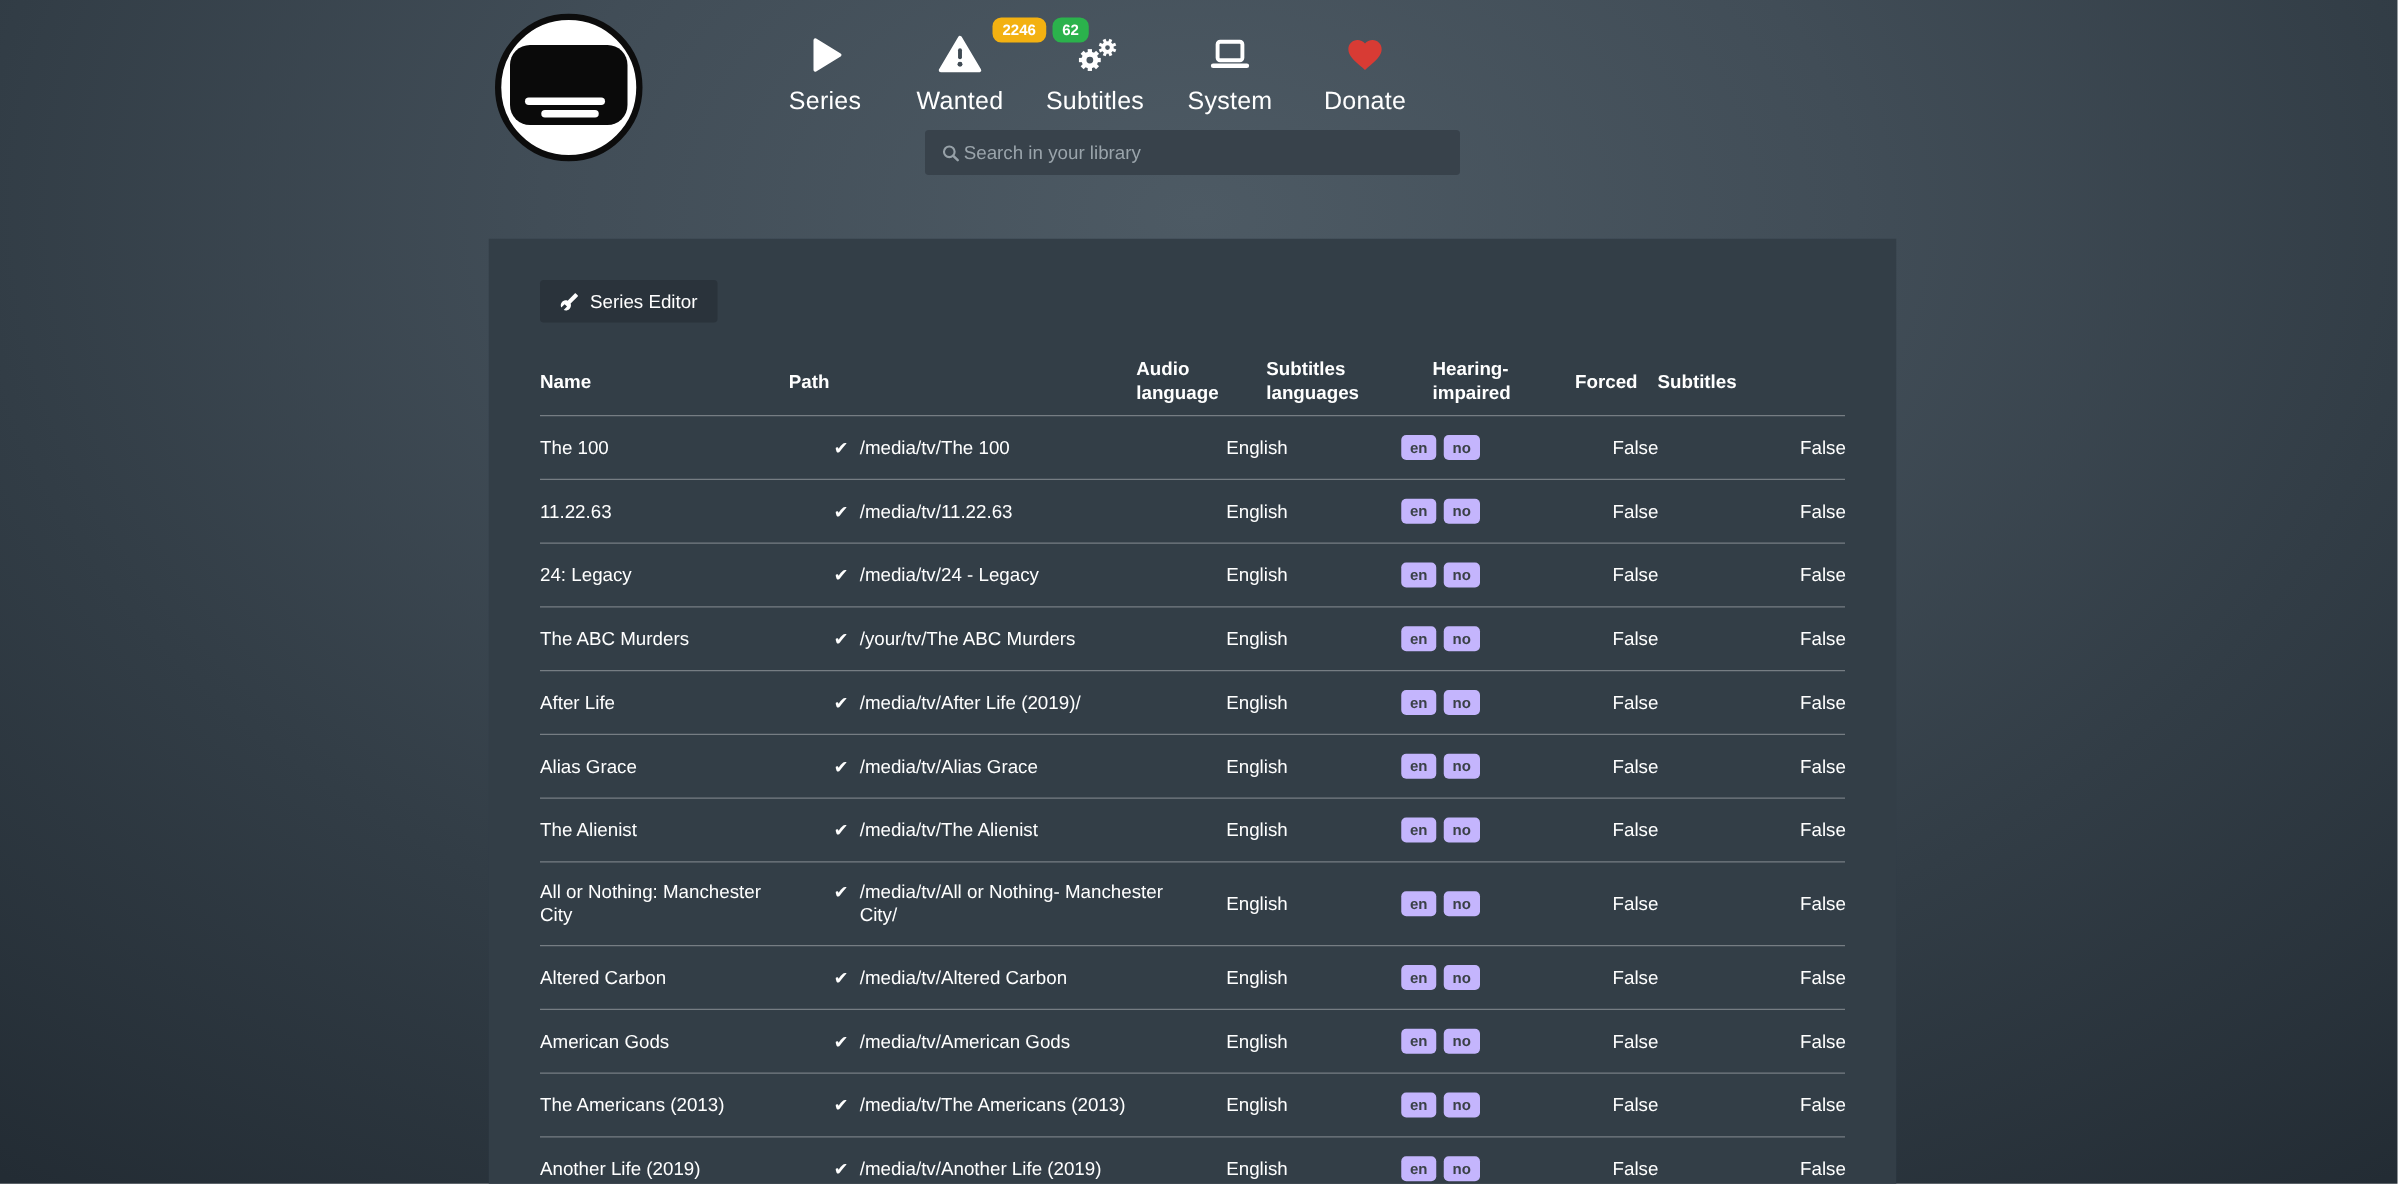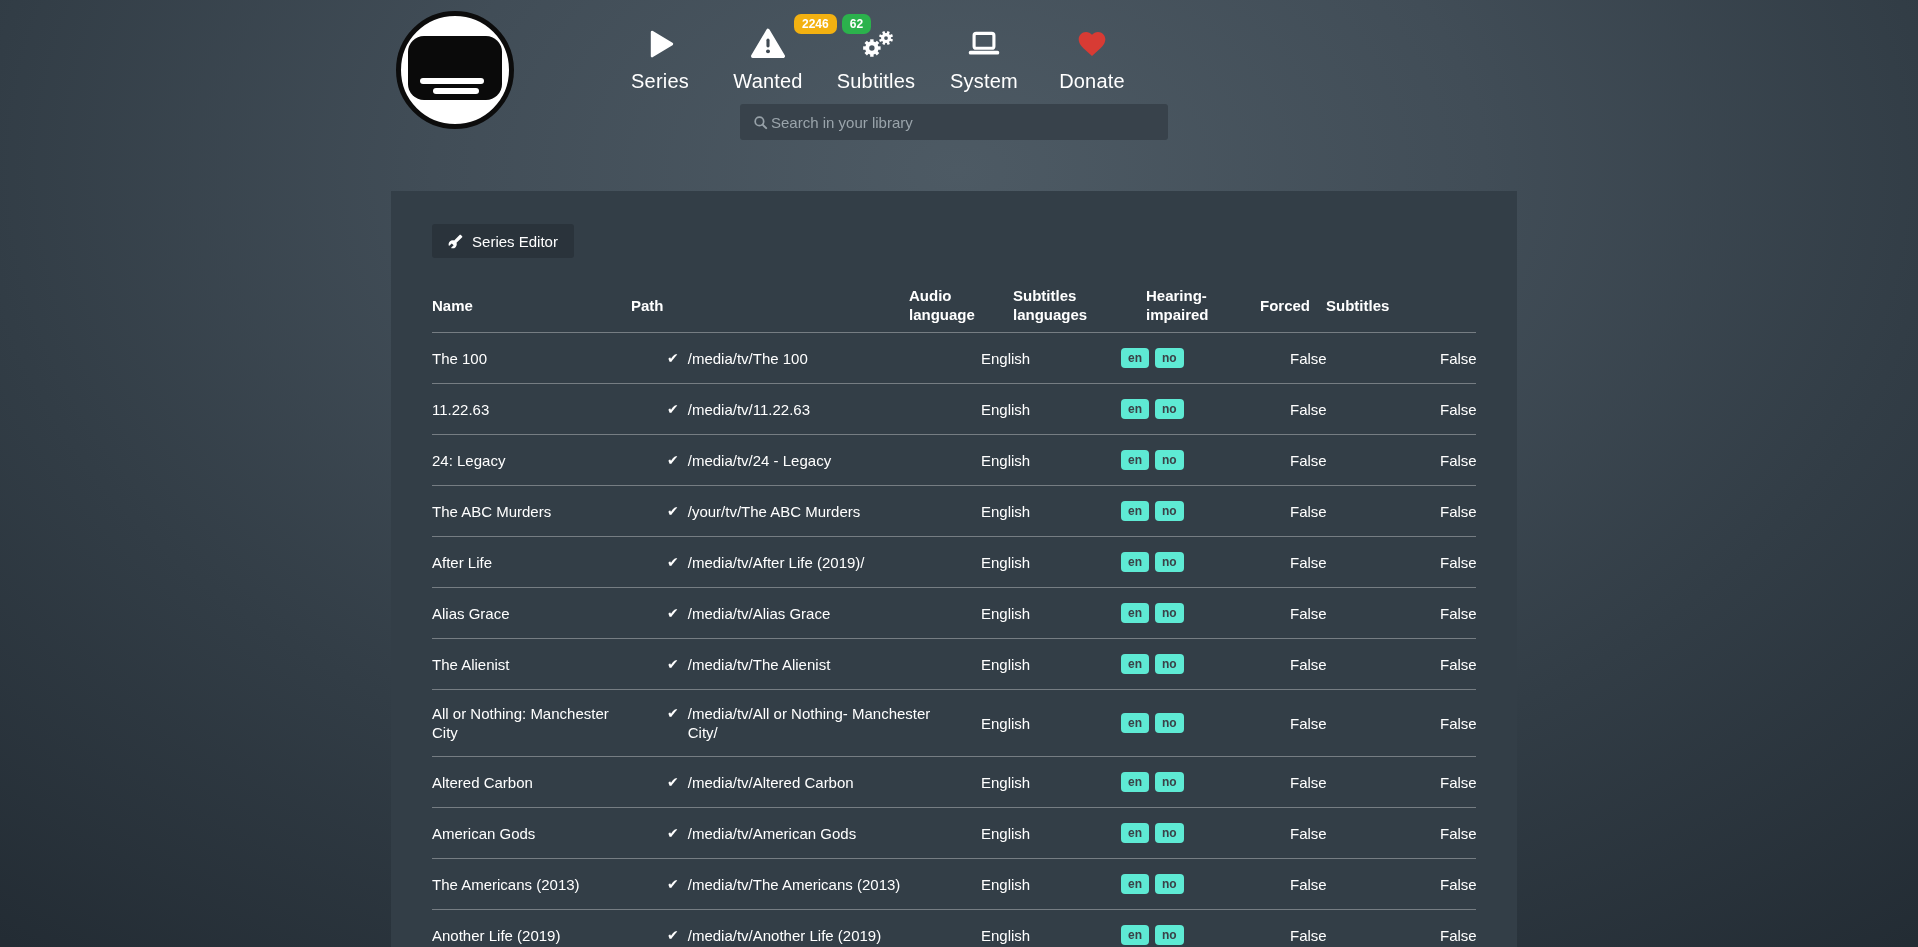--- a/index.html
+++ b/index.html
@@ -55,21 +55,21 @@
     border-bottom:1px solid rgba(255,255,255,.33);
   }
   .thead { min-height:46px; padding-bottom:8px; font-weight:bold; font-size:15px; line-height:19px; }
   .thead > div { padding-right:14px; }
   .trow { padding:14px 0; font-size:15px; line-height:19px;gap:36px; }
   .cell-name { padding-right:14px; }
   .cell-path { display:flex; align-items:flex-start; gap:9px; padding-right:14px; }
   .check-icon { color:#fff; font-size:14px; font-weight:bold; line-height:19px; }
   .lang-badges { display:flex; gap:6px; }
   .lang-badge {
-    background:#5eead4; color:#3a4147; font-size:12px; font-weight:bold;
+    background:#c4b5fd; color:#3a4147; font-size:12px; font-weight:bold;
     padding:4px 7px; border-radius:4px; line-height:1;
   }
   .progress { position:relative; width:108px; height:22px; border-radius:4px; background:#2a333b; overflow:hidden; }
   .progress .fill { position:absolute; left:0; top:0; bottom:0; border-radius:4px 0 0 4px; }
   .progress .plabel {
     position:absolute; left:6px; top:0; height:22px; line-height:22px;
     font-size:16px; color:#1a1f23; white-space:nowrap; z-index:2;
   }
   .progress.disabled { background:#49525a; border:1px solid #7a838b; }
   .progress.disabled .plabel { color:#848e95; }

